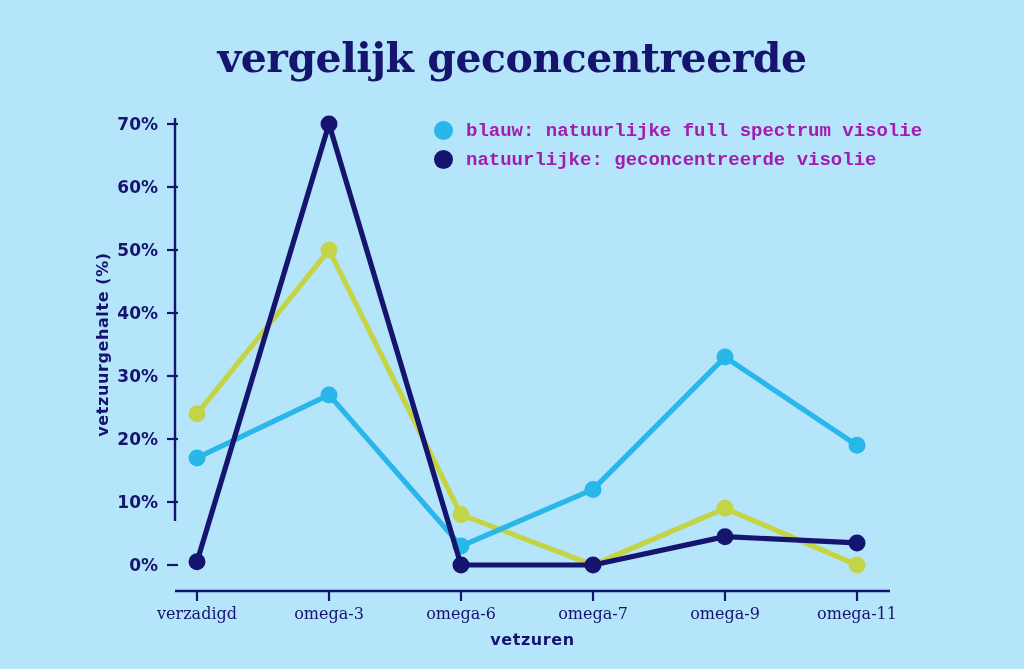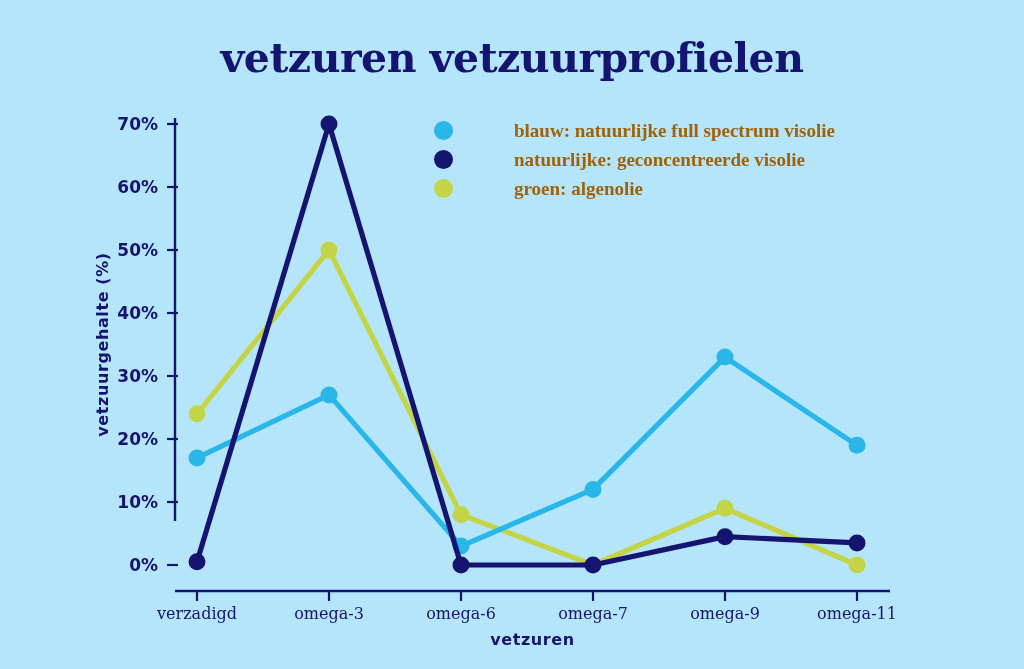--- a/index.html
+++ b/index.html
@@ -42,26 +42,25 @@
     height: 29px;
   }
   .legend-swatch {
     width: 19px;
     height: 19px;
     border-radius: 50%;
     flex: 0 0 auto;
     margin-right: 13px;
   }
   .legend-label {
-    font-family: Liberation Serif, serif;
+    font-family: Liberation Mono, monospace;
     font-weight: bold;
     font-size: 19px;
-    color: #a16207;
+    color: #a21caf;
     white-space: nowrap;
-    margin-left: 48px;
   }
   svg.plot {
     position: absolute;
     left: 0;
     top: 0;
   }
   .axis-line {
     stroke: #15146e;
     stroke-width: 2.4;
     fill: none;
@@ -93,34 +92,30 @@
     stroke-width: 5.2;
     stroke-linecap: round;
     stroke-linejoin: round;
   }
 </style>
 </head>
 <body>
 
 <div id="chart-root">
 
-  <div class="chart-title">vetzuren vetzuurprofielen</div>
+  <div class="chart-title">vergelijk geconcentreerde</div>
 
   <div class="legend">
     <div class="legend-row">
       <span class="legend-swatch" style="background:#29b6e8"></span>
       <span class="legend-label">blauw: natuurlijke full spectrum visolie</span>
     </div>
     <div class="legend-row">
       <span class="legend-swatch" style="background:#15146e"></span>
       <span class="legend-label">natuurlijke: geconcentreerde visolie</span>
-    </div>
-    <div class="legend-row">
-      <span class="legend-swatch" style="background:#c4d447"></span>
-      <span class="legend-label">groen: algenolie</span>
     </div>
   </div>
 
   <svg class="plot" id="plot-svg" width="1024" height="669">
       <line x1="175" y1="118" x2="175" y2="520.9" class="axis-line"></line>
       <line x1="167" y1="565" x2="178" y2="565" class="tick-line"></line>
       <text x="158" y="571" text-anchor="end" class="tick-text">0%</text>
       <line x1="167" y1="502" x2="178" y2="502" class="tick-line"></line>
       <text x="158" y="508" text-anchor="end" class="tick-text">10%</text>
       <line x1="167" y1="439" x2="178" y2="439" class="tick-line"></line>

